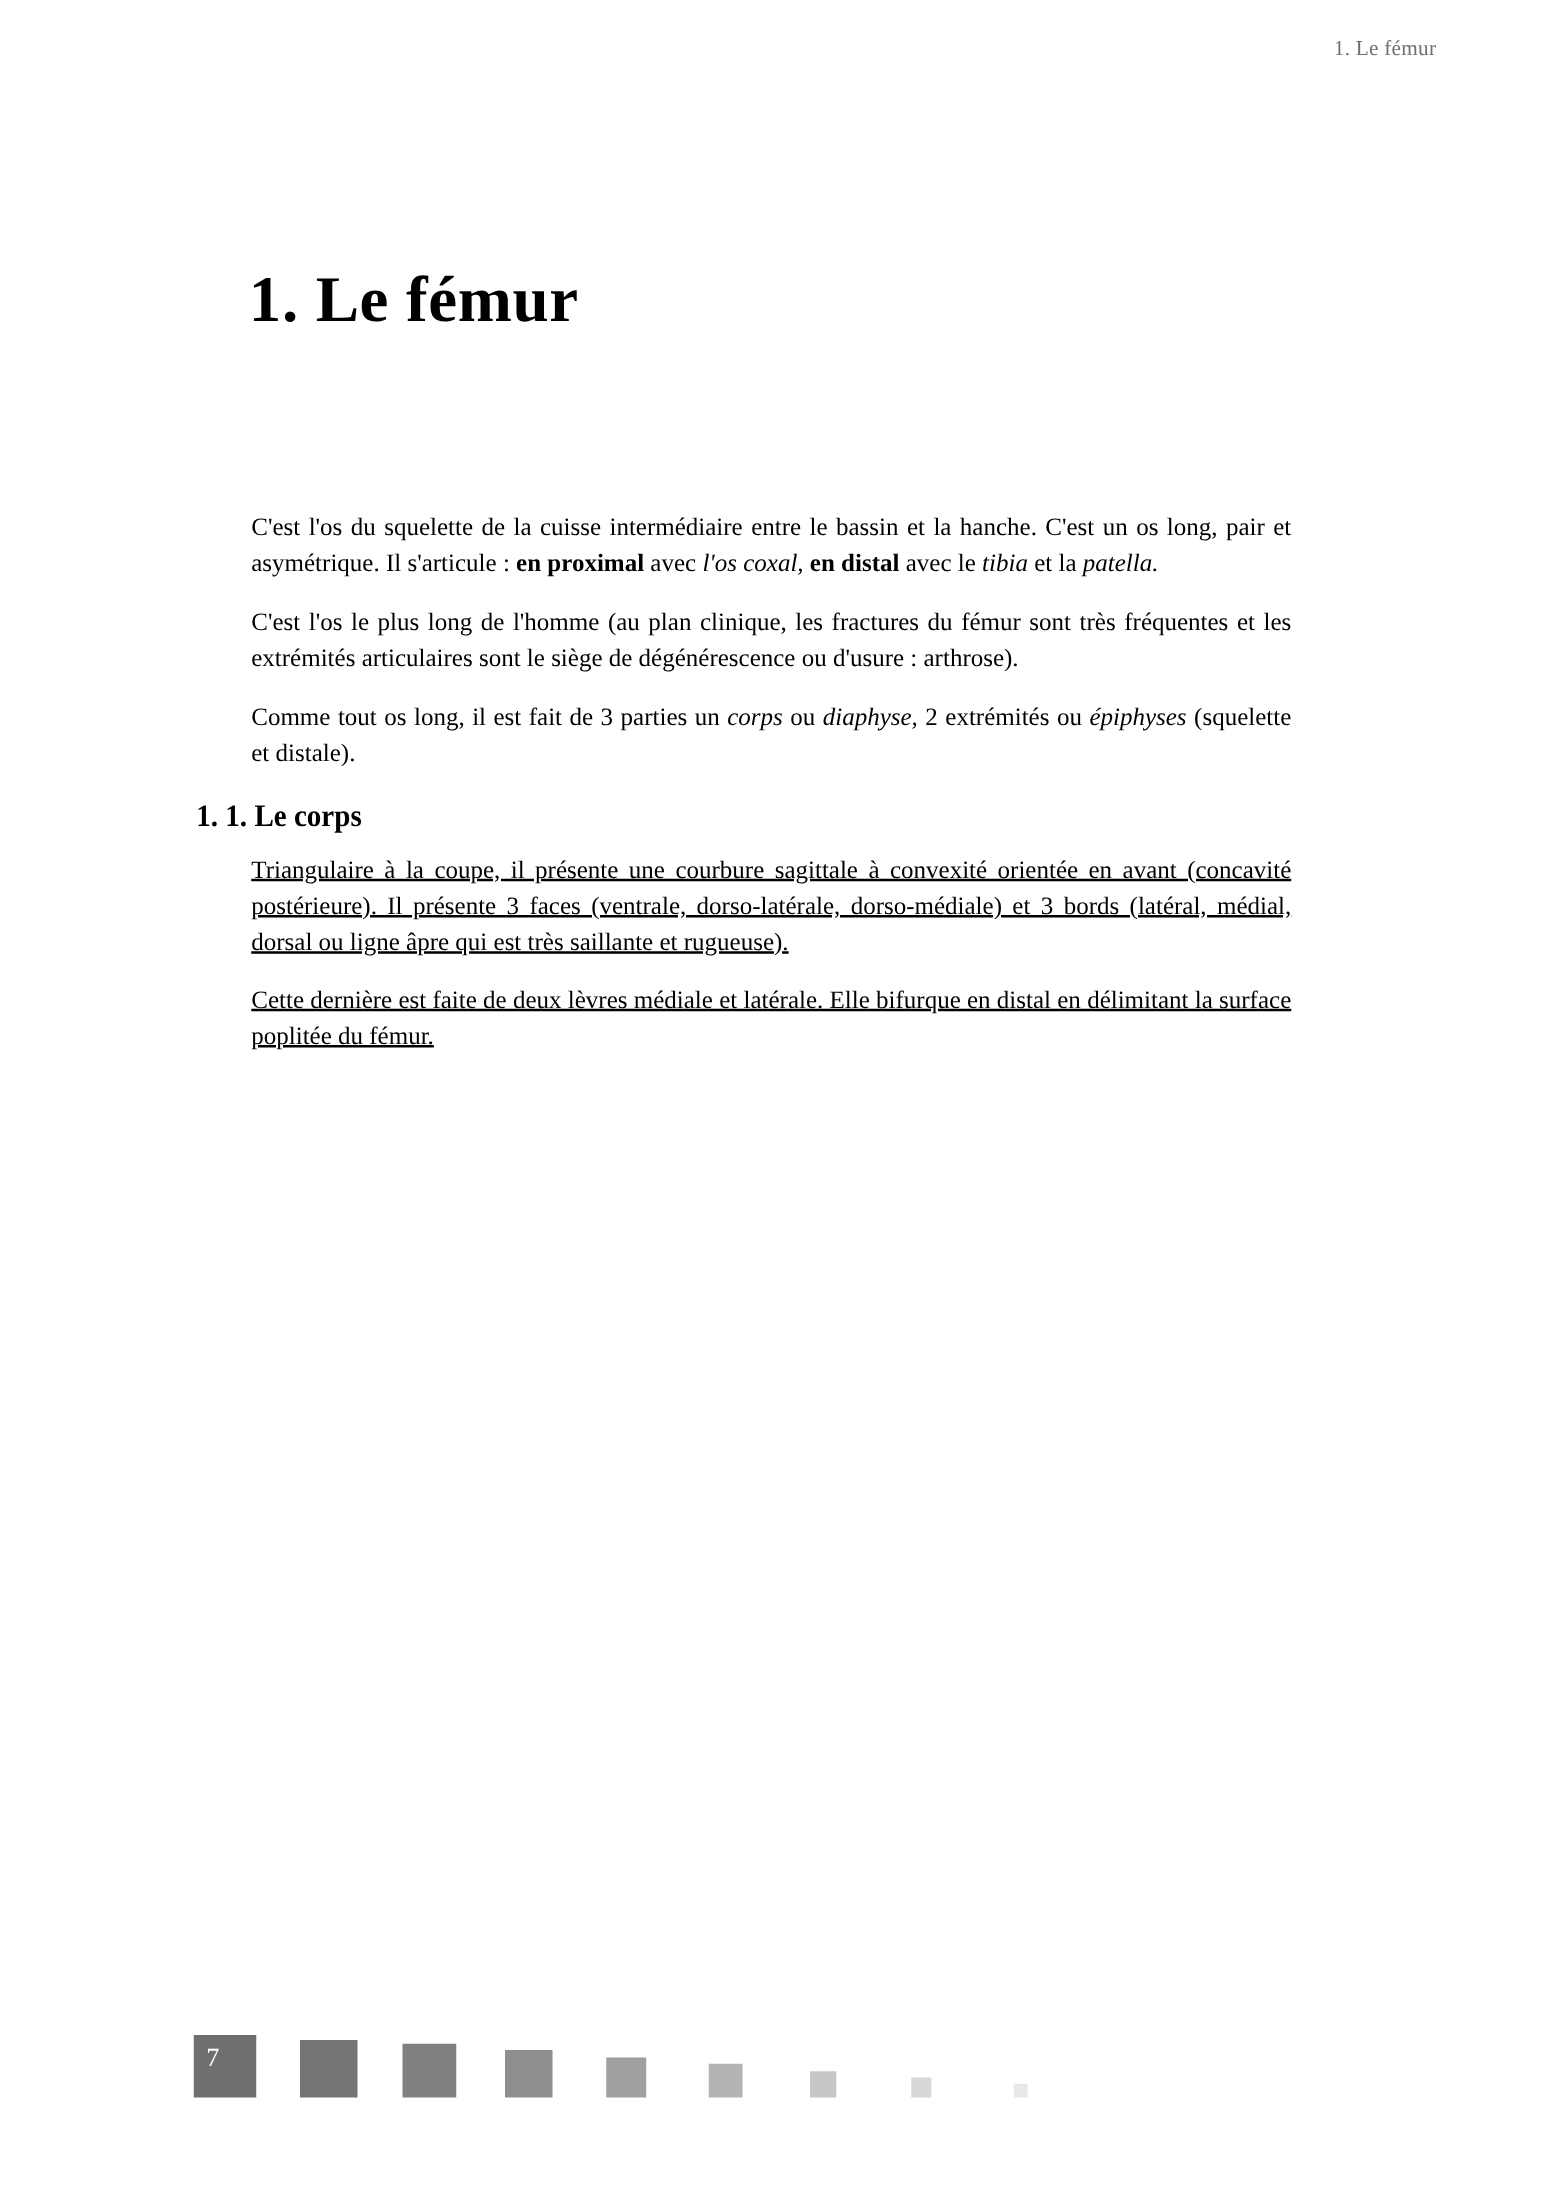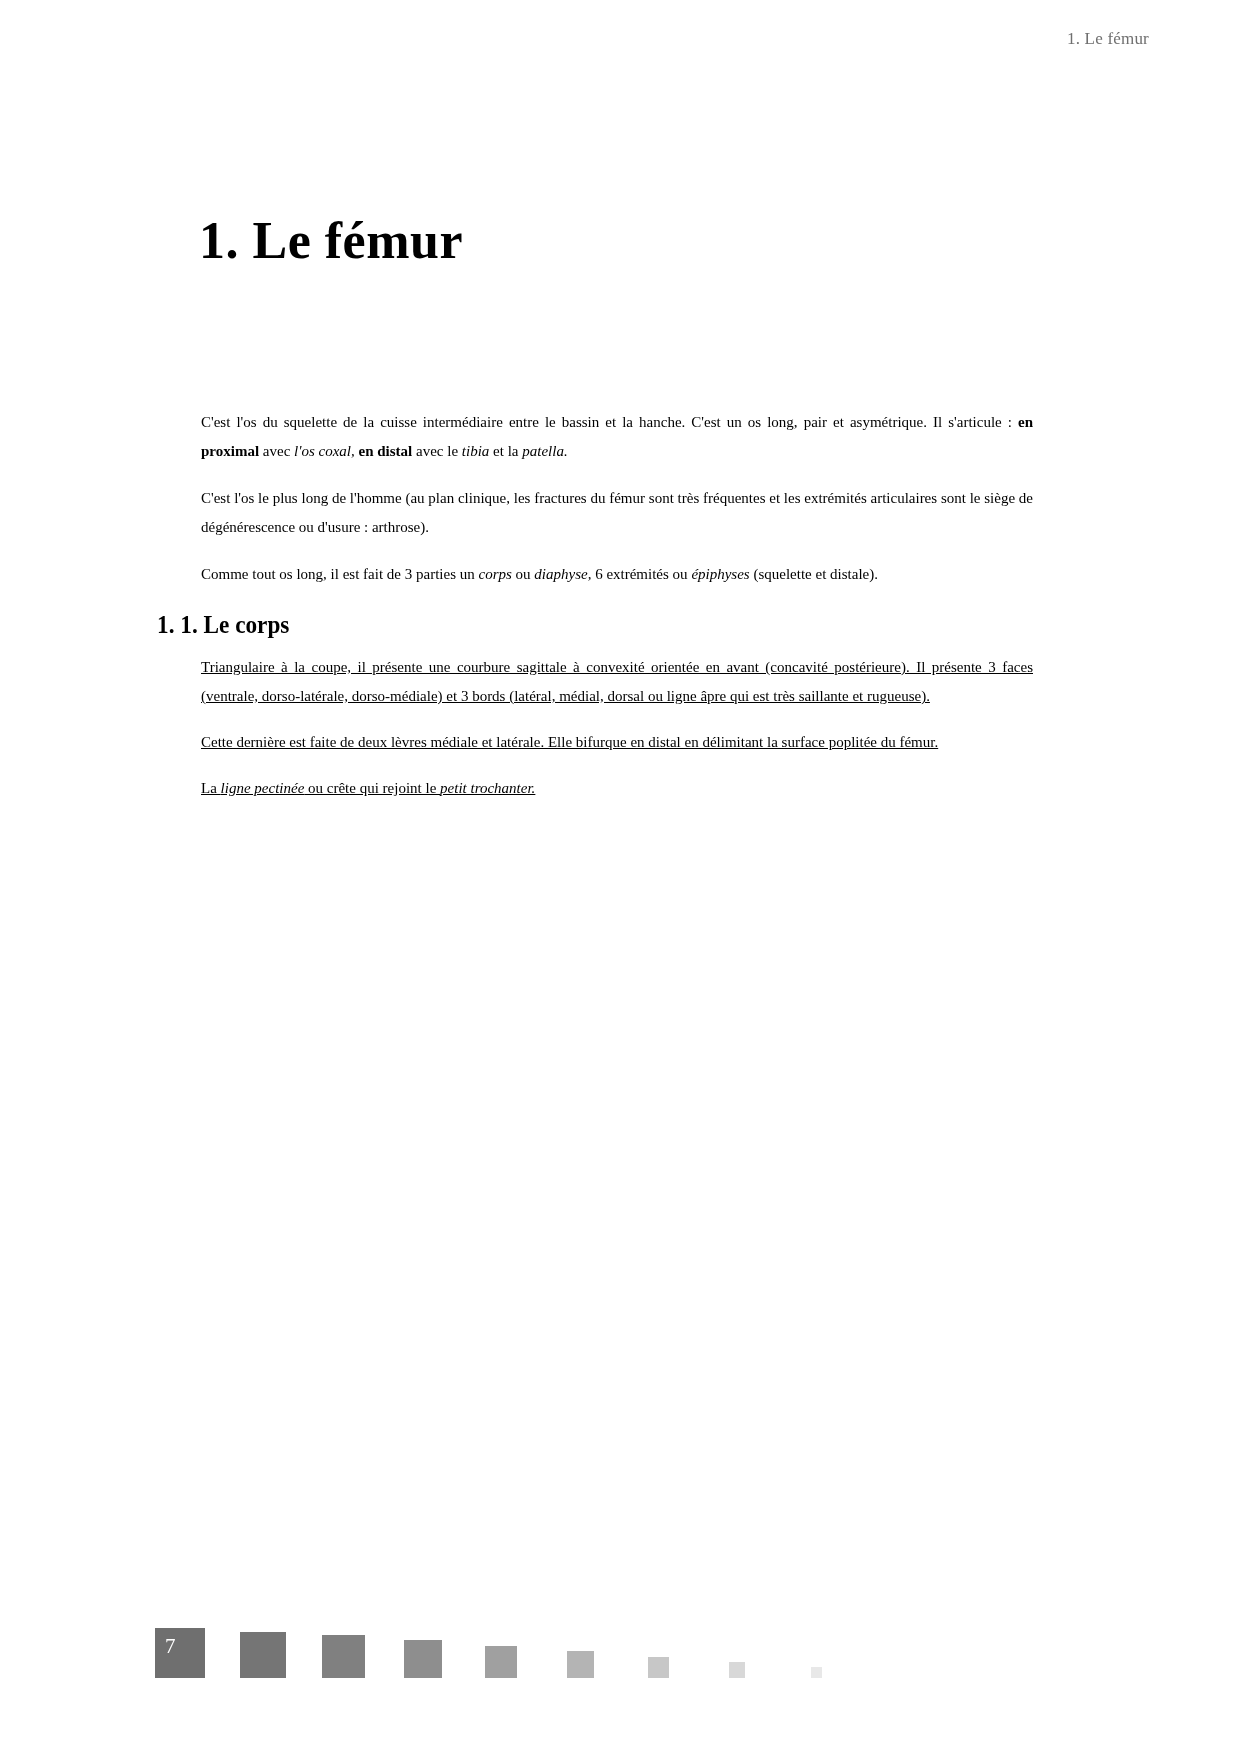--- a/index.html
+++ b/index.html
@@ -89,21 +89,21 @@
 
   
   .content {
     position: absolute;
     left: 201px;
     top: 408px;
     width: 832px;
   }
   p.body {
     margin: 0 0 18px 0;
-    font-size: 15px;
+    font-size: 20px;
     line-height: 29px;
     text-align: justify;
     text-justify: inter-word;
   }
   p.body b { font-weight: bold; }
   p.body i { font-style: italic; }
 
   .section-heading {
     position: relative;
     left: -44px;
@@ -153,29 +153,28 @@
   <div class="deco-sq deco-sq-dark"></div>
   <div class="deco-roman">I</div>
 </div>
 
 <h1 class="chapter-title">1. Le fémur</h1>
 
 <div class="content">
   <div id="intro-block">
       <p class="body"><span>C'est l'os du squelette de la cuisse intermédiaire entre le bassin et la hanche. C'est un os long, pair et asymétrique. Il s'articule : </span><b>en proximal</b><span> avec </span><i>l'os coxal,</i><span> </span><b>en distal</b><span> avec le </span><i>tibia</i><span> et la </span><i>patella.</i></p>
       <p class="body"><span>C'est l'os le plus long de l'homme (au plan clinique, les fractures du fémur sont très fréquentes et les extrémités articulaires sont le siège de dégénérescence ou d'usure : arthrose).</span></p>
-      <p class="body"><span>Comme tout os long, il est fait de 3 parties un </span><i>corps</i><span> ou </span><i>diaphyse,</i><span> 6 extrémités ou </span><i>épiphyses</i><span> (squelette et distale).</span></p>
+      <p class="body"><span>Comme tout os long, il est fait de 3 parties un </span><i>corps</i><span> ou </span><i>diaphyse,</i><span> 2 extrémités ou </span><i>épiphyses</i><span> (squelette et distale).</span></p>
     </div>
 
   <h2 class="section-heading">1. 1. Le corps</h2>
 
   <div id="section-block" class="sub-block">
       <p class="body"><span>Triangulaire à la coupe, il présente une courbure sagittale à convexité orientée en avant (concavité postérieure). Il présente 3 faces (ventrale, dorso-latérale, dorso-médiale) et 3 bords (latéral, médial, dorsal ou ligne âpre qui est très saillante et rugueuse).</span></p>
       <p class="body"><span>Cette dernière est faite de deux lèvres médiale et latérale. Elle bifurque en distal en délimitant la surface poplitée du fémur.</span></p>
-      <p class="body"><span>La </span><i>ligne pectinée</i><span> ou crête qui rejoint le </span><i>petit trochanter.</i></p>
     </div>
 </div>
 
 <div class="footer-strip">
   <div id="footer-squares">
       <div class="foot-sq" style="left: 0px; width: 50px; height: 50px; background: rgb(111, 111, 111);">
         <span class="page-number">7</span>
       </div>
       <div class="foot-sq" style="left: 85px; width: 46px; height: 46px; background: rgb(117, 117, 117);"></div>
       <div class="foot-sq" style="left: 167px; width: 43px; height: 43px; background: rgb(128, 128, 128);"></div>

